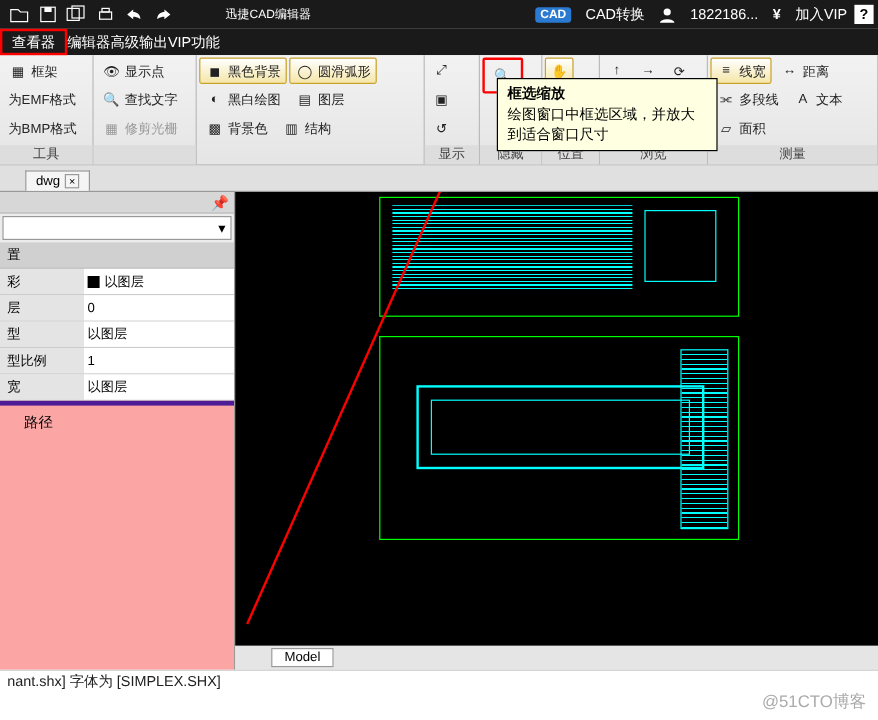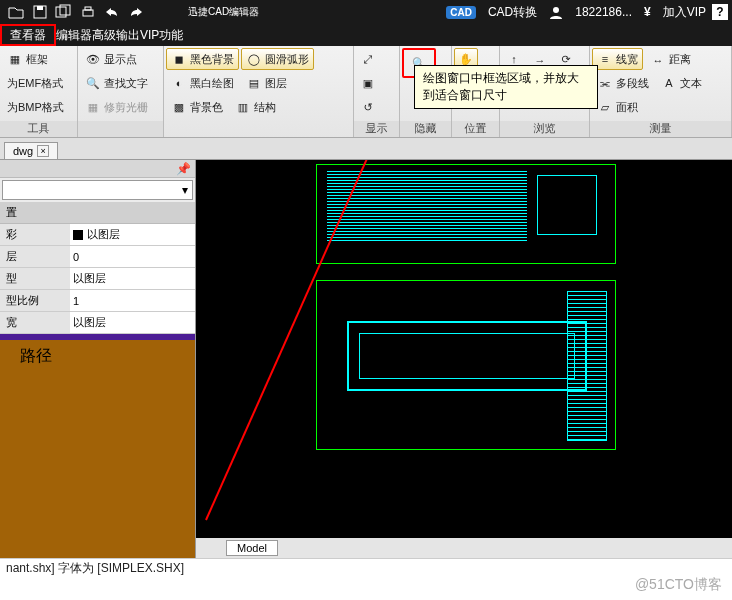--- a/index.html
+++ b/index.html
@@ -20,32 +20,32 @@
   .ribbon-group { border-right:1px solid #bbb; display:flex; flex-direction:column; }
   .ribbon-body { flex:1; display:flex; flex-wrap:wrap; align-content:flex-start; padding:2px; gap:2px; }
   .ribbon-title { height:16px; text-align:center; font-size:11px; color:#444; background:#ddd; }
   .r-btn { height:22px; display:flex; align-items:center; padding:0 4px; border:1px solid transparent; border-radius:2px; white-space:nowrap; font-size:11px; color:#222; }
   .r-btn .ic { width:16px; height:16px; margin-right:3px; display:inline-flex; align-items:center; justify-content:center; }
   .r-btn.icon-only { width:24px; padding:0; justify-content:center; }
   .r-btn.pill { background:linear-gradient(#fff,#f5e6a8); border:1px solid #c9a227; }
 
   .highlight-box { border:2px solid #f00; }
 
-  .file-tab-bar { height:22px; background:#e0e0e0; display:flex; align-items:flex-end; padding-left:4px; border-bottom:1px solid #999; }
+  .file-tab-bar { height:22px; background:#e0e0e0; display:flex; align-items:flex-end; padding-left:21px; border-bottom:1px solid #999; }
   .file-tab { background:#f5f5f5; border:1px solid #999; border-bottom:none; padding:2px 8px; font-size:11px; display:flex; align-items:center; gap:4px; }
 
   .workspace { display:flex; height:398px; }
   .left-panel { width:196px; background:#ececec; display:flex; flex-direction:column; border-right:1px solid #999; }
   .panel-handle { height:18px; background:#d7d7d7; border-bottom:1px solid #bbb; display:flex; align-items:center; justify-content:flex-end; padding-right:4px; }
   .combo { height:20px; background:#fff; border:1px solid #999; margin:2px; display:flex; align-items:center; justify-content:flex-end; padding:0 4px; }
   .prop-row { display:flex; height:22px; border-bottom:1px solid #ccc; }
   .prop-row .k { width:70px; padding:3px 6px; background:#e4e4e4; font-size:11px; }
   .prop-row .v { flex:1; padding:3px 3px; background:#fff; font-size:11px; display:flex; align-items:center; gap:4px; }
   .prop-hdr { background:#d0d0d0; font-weight:normal; width:100%; padding:3px 6px; border-bottom:1px solid #bbb; font-size:11px; }
-  .path-area { flex:1; background:#a16207; border-top:6px solid #4c1d95; padding:6px 20px; font-size:16px; }
+  .path-area { flex:1; background:#fca5a5; border-top:4px solid #4c1d95; padding:6px 20px; font-size:12px; }
 
   .canvas-wrap { flex:1; background:#d0d0d0; display:flex; flex-direction:column; }
   .canvas { flex:1; background:#000; position:relative; overflow:hidden; }
   .model-tab { height:20px; background:#e5e5e5; display:flex; align-items:center; padding-left:30px; }
   .model-tab span { background:#fff; border:1px solid #999; padding:1px 10px; font-size:11px; }
 
   .tooltip { position:absolute; background:#ffffe1; border:1px solid #000; padding:4px 8px; font-size:12px; width:184px; z-index:20; }
   .tooltip .tt-title { font-weight:bold; color:#000; }
 
   .status { height:34px; background:#fff; border-top:1px solid #ccc; font-size:12px; color:#222; padding:2px 6px; line-height:1.3; }
@@ -246,20 +246,21 @@
           <span class="ic">▱</span>
           <span>面积</span>
         </div>
     </div>
     <div class="ribbon-title">测量</div>
   </div>
 
 </div>
 
 <div class="tooltip" style="left:414px; top:65px;">
+  <div class="tt-title">框选缩放</div>
   <div>绘图窗口中框选区域，并放大到适合窗口尺寸</div>
 </div>
 
 <div class="file-tab-bar">
   <div class="file-tab">
     <span>dwg</span>
     <span style="border:1px solid #999;width:12px;height:12px;display:inline-flex;align-items:center;justify-content:center;font-size:9px;">×</span>
   </div>
 </div>
 

